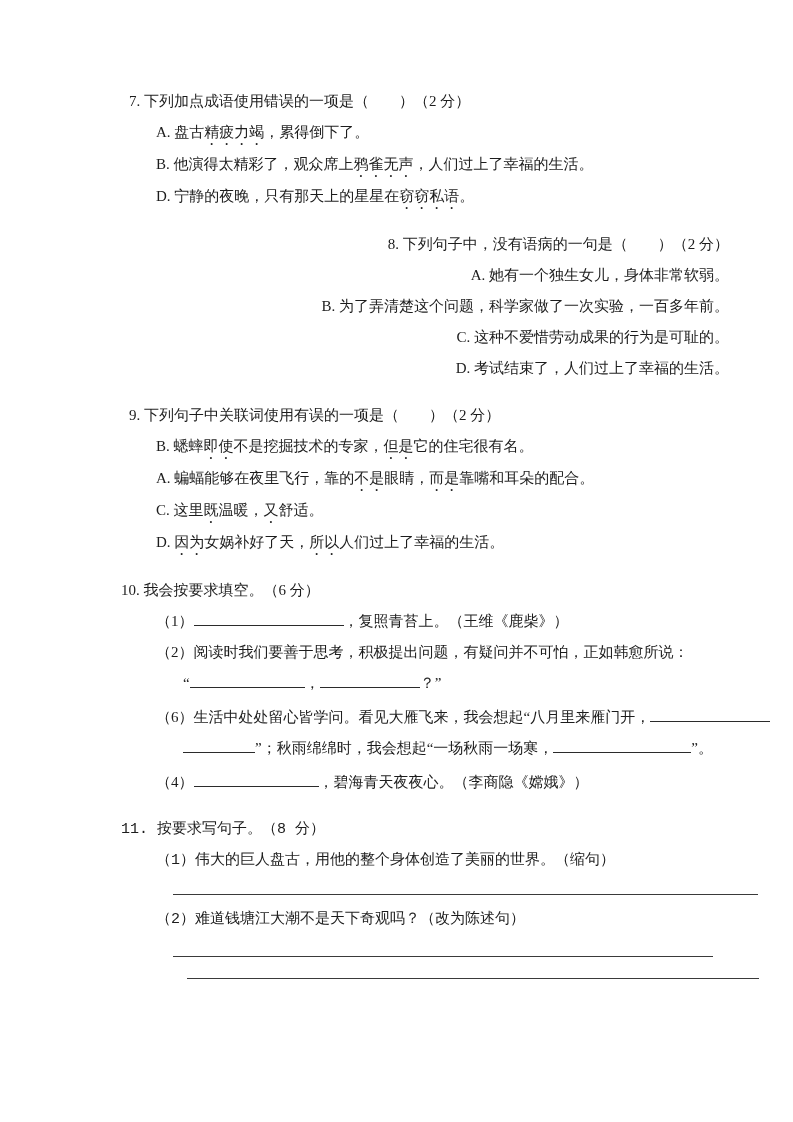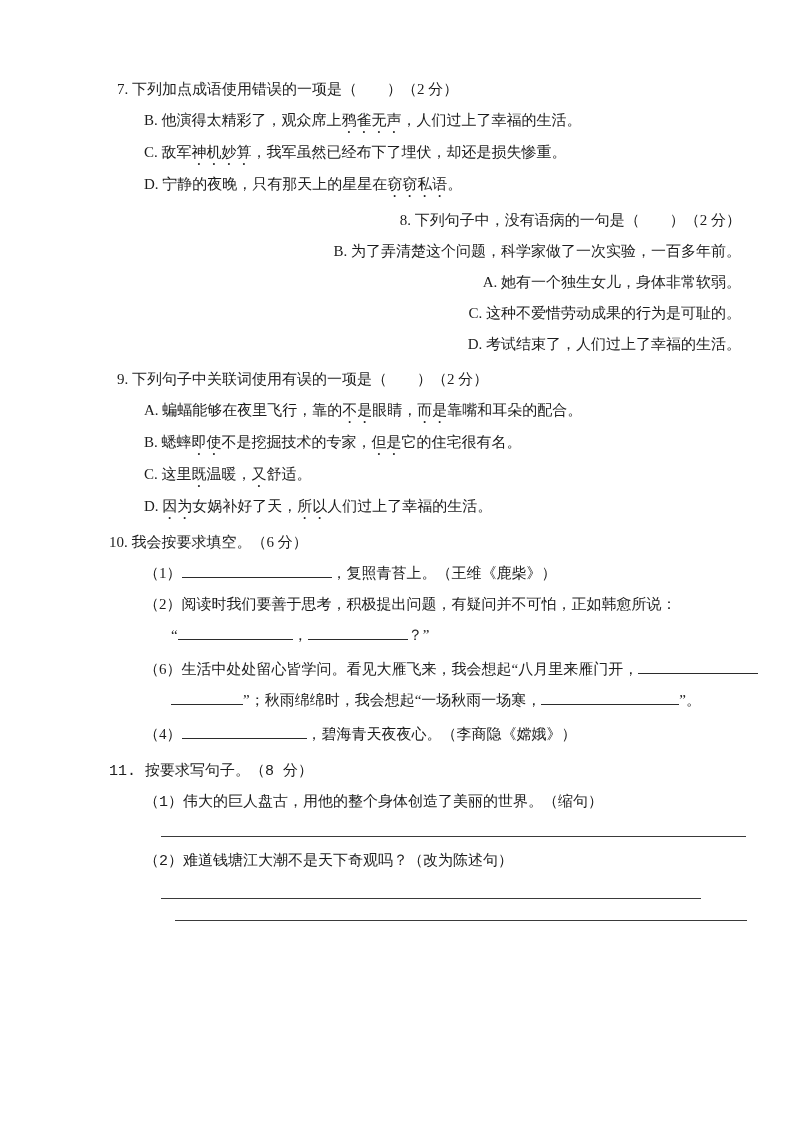--- a/index.html
+++ b/index.html
@@ -9,21 +9,21 @@
     height: 1122px;
     margin: 0 auto;
     background: #ffffff;
     box-sizing: border-box;
     padding: 70px 48px 0 105px;
     font-family: "Liberation Serif", "DejaVu Serif", serif;
     font-size: 15px;
     color: #1c1c1c;
     overflow: hidden;
   }
-  section { margin: 4px; }
+  section { margin: 16px; }
   #q8 { margin-top: 4px; text-align: right; }
   #q11 { margin-top: 6px; font-family: Liberation Mono, monospace; }
   .line {
     margin: 0;
     line-height: 31px;
     white-space: nowrap;
   }
   .l0 { margin-left: 0; }
   .ml8 { margin-left: 8px; }
   .l1 { margin-left: 35px; }
@@ -50,37 +50,37 @@
   #ans2 { margin: 21px 0 0 52px; width: 540px; }
   #ans3 { margin: 21px 0 0 66px; width: 572px; }
 </style>
 </head>
 <body>
 
 <div class="page">
 
   <section id="q7">
     <p class="line l0 ml8"><span>7. 下列加点成语使用错误的一项是（　　）（2 分）</span></p>
+    <p class="line l1"><span>A. 盘古</span><span class="emph">精疲力竭</span><span>，累得倒下了。</span></p>
     <p class="line l1"><span>B. 他演得太精彩了，观众席上</span><span class="emph">鸦雀无声</span><span>，人们过上了幸福的生活。</span></p>
-    <p class="line l1"><span>C. 敌军</span><span class="emph">神机妙算</span><span>，我军虽然已经布下了埋伏，却还是损失惨重。</span></p>
     <p class="line l1"><span>D. 宁静的夜晚，只有那天上的星星在</span><span class="emph">窃窃私语</span><span>。</span></p>
   </section>
 
   <section id="q8">
     <p class="line l0 ml8"><span>8. 下列句子中，没有语病的一句是（　　）（2 分）</span></p>
+    <p class="line l1"><span>A. 她有一个独生女儿，身体非常软弱。</span></p>
     <p class="line l1"><span>B. 为了弄清楚这个问题，科学家做了一次实验，一百多年前。</span></p>
-    <p class="line l1"><span>A. 她有一个独生女儿，身体非常软弱。</span></p>
     <p class="line l1"><span>C. 这种不爱惜劳动成果的行为是可耻的。</span></p>
     <p class="line l1"><span>D. 考试结束了，人们过上了幸福的生活。</span></p>
   </section>
 
   <section id="q9">
     <p class="line l0 ml8"><span>9. 下列句子中关联词使用有误的一项是（　　）（2 分）</span></p>
+    <p class="line l1"><span>B. 蟋蟀</span><span class="emph">即使</span><span>不是挖掘技术的专家，</span><span class="emph">但是</span><span>它的住宅很有名。</span></p>
     <p class="line l1"><span>A. 蝙蝠能够在夜里飞行，靠的</span><span class="emph">不是</span><span>眼睛，</span><span class="emph">而是</span><span>靠嘴和耳朵的配合。</span></p>
-    <p class="line l1"><span>B. 蟋蟀</span><span class="emph">即使</span><span>不是挖掘技术的专家，</span><span class="emph">但是</span><span>它的住宅很有名。</span></p>
     <p class="line l1"><span>C. 这里</span><span class="emph">既</span><span>温暖，</span><span class="emph">又</span><span>舒适。</span></p>
     <p class="line l1"><span>D. </span><span class="emph">因为</span><span>女娲补好了天，</span><span class="emph">所以</span><span>人们过上了幸福的生活。</span></p>
   </section>
 
   <section id="q10">
     <p class="line l0"><span>10. 我会按要求填空。（6 分）</span></p>
     <p class="line l1"><span>（1）</span><span class="blank" style="width: 150px;"></span><span>，复照青苔上。（王维《鹿柴》）</span></p>
     <p class="line l1"><span>（2）阅读时我们要善于思考，积极提出问题，有疑问并不可怕，正如韩愈所说：</span></p>
     <p class="line l2"><span>“</span><span class="blank" style="width: 115px;"></span><span>，</span><span class="blank" style="width: 100px;"></span><span>？”</span></p>
     <p class="line l1 mt3"><span>（6）生活中处处留心皆学问。看见大雁飞来，我会想起“八月里来雁门开，</span><span class="blank" style="width: 120px;"></span></p>

